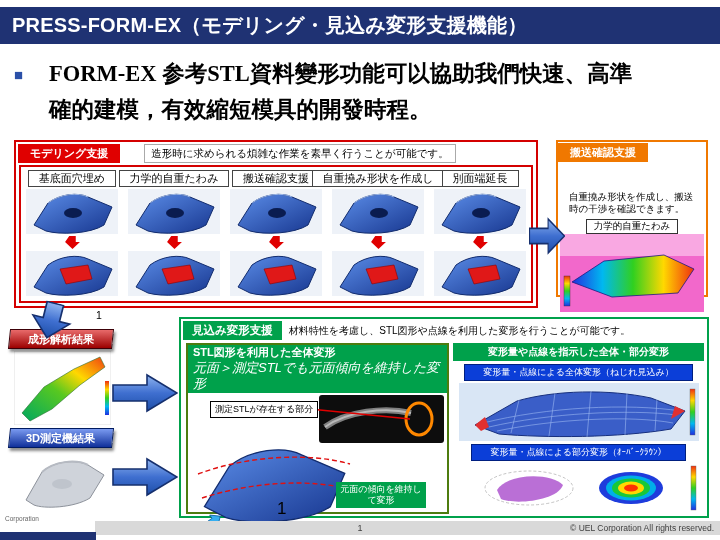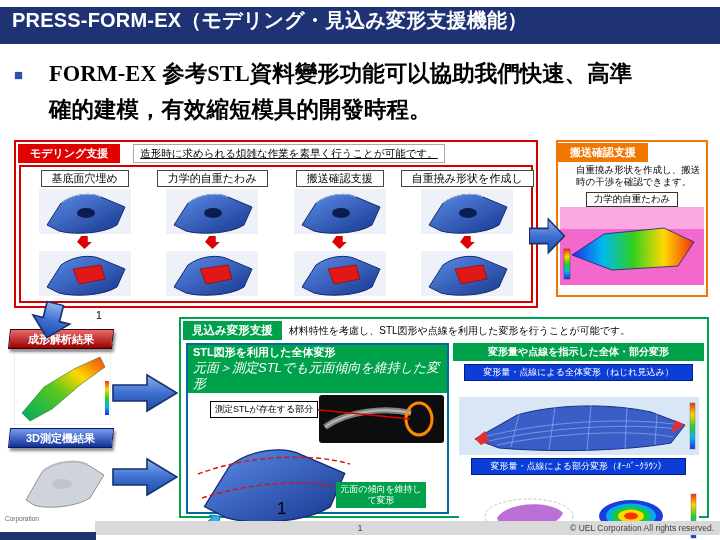--- a/index.html
+++ b/index.html
@@ -1,43 +1,43 @@
 <!DOCTYPE html>
 <html><head>
 <meta charset="utf-8">
 <style>
   * { margin:0; padding:0; box-sizing:border-box; }
   html,body { background:#9a9a9a; }
   body { font-family:"Liberation Sans", sans-serif; }
   .slide { position:relative; width:720px; height:540px; background:#ffffff; overflow:hidden; margin:0 auto; }
 
   
-  .header { position:absolute; left:0; top:7px; width:720px; height:37px; background:#1f3273; display:flex; align-items:flex-start; padding-left:12px; }
+  .header { position:absolute; left:0; top:7px; width:720px; height:37px; background:#1f3273; display:flex; align-items:center; padding-left:12px; }
   .header .title { color:#ffffff; font-weight:bold; font-size:20px; letter-spacing:.2px; white-space:nowrap; }
 
   
   .intro { position:absolute; left:14px; top:56px; width:676px; display:flex; gap:9px; }
   .bullet { color:#2b50a8; font-size:15px; line-height:1; margin-top:11px; }
   .intro-text { font-family:"Liberation Serif", serif; font-size:22.5px; font-weight:700; color:#000; line-height:1.62;margin-left:17px; }
 
   
   .modeling-box { position:absolute; left:14px; top:140px; width:524px; height:168px; border:2px solid #d40000; background:#fff; }
-  .mhead { display:flex; align-items:stretch; gap:13px; padding:2px 2px 0 2px; height:21px; }
+  .mhead { display:flex; align-items:stretch; gap:24px; padding:2px 2px 0 2px; height:21px; }
   .tab-red { background:#e00000; color:#fff; font-weight:bold; font-size:11px; display:flex; align-items:center; padding:0 12px; white-space:nowrap; }
-  .mdesc { font-size:10.5px; display:flex; align-items:center; border:1px solid #aaa; padding:0 6px; color:#000; white-space:nowrap;text-decoration:underline; }
+  .mdesc { font-size:10.5px; display:flex; align-items:center; border:1px solid #aaa; padding:0 6px; color:#000; white-space:nowrap; }
   .minner { margin:2px 3px 3px 3px; border:2px solid #d40000; height:138px; display:flex; }
   .mcol { flex:1; display:flex; flex-direction:column; align-items:center; padding:3px 2px 0 2px; gap:2px; min-width:0; }
   .mlabel { border:1px solid #444; font-size:11px; line-height:1.35; padding:0 10px; white-space:nowrap; background:#fff; }
   .pimg { width:92px; height:45px; display:block; }
   .red-arrow { width:15px; height:13px; display:block; }
 
   
   .transport-box { position:absolute; left:556px; top:140px; width:152px; height:157px; border:2px solid #f07800; background:#fff; }
   .tab-orange { background:#f07800; color:#fff; font-weight:bold; font-size:11px; padding:2px 12px; display:inline-block; white-space:nowrap; }
-  .tdesc { font-size:9.5px; line-height:1.3; padding:2px 5px 0 18px; color:#000; }
+  .tdesc { font-size:9.5px; line-height:1.3; padding:2px 5px 0 11px; color:#000;margin-top:27px; }
   .tlabel { border:1px solid #333; font-size:9.5px; padding:0 7px; margin:3px auto 0 auto; width:fit-content; background:#fff; }
   .tfem { display:block; width:144px; height:78px; margin:0 auto; }
 
   
   .arrow-rt { position:absolute; left:529px; top:216px; width:36px; height:40px; z-index:5; }
   .arrow-dl { position:absolute; left:30px; top:302px; width:42px; height:38px; transform:rotate(14deg); z-index:5; }
   .arrow-r1 { position:absolute; left:112px; top:372px; width:66px; height:42px; z-index:5; }
   .arrow-r2 { position:absolute; left:112px; top:456px; width:66px; height:42px; z-index:5; }
 
   
@@ -47,34 +47,34 @@
   .ribbon-blue { left:9px; top:428px; background:linear-gradient(180deg,#7a9af0,#10309a); border-color:#001a60; }
   .img-forming { position:absolute; left:14px; top:351px; width:97px; height:74px; }
   .img-measure { position:absolute; left:14px; top:450px; width:97px; height:64px; }
 
   
   .anticipation-box { position:absolute; left:179px; top:317px; width:530px; height:201px; border:2px solid #00a14b; background:#fff; }
   .ahead { display:flex; gap:7px; align-items:center; padding:2px 2px 0 2px; height:21px; }
   .tab-green { background:#00a14b; color:#fff; font-weight:bold; font-size:11.5px; padding:2px 9px; white-space:nowrap; }
   .adesc { font-size:10px; color:#000; white-space:nowrap; }
 
-  .stl-panel { position:absolute; left:5px; top:24px; width:263px; height:171px; border:2px solid #0369a1; background:#fff; }
+  .stl-panel { position:absolute; left:5px; top:24px; width:263px; height:171px; border:2px solid #4d7c0f; background:#fff; }
   .stl-head { background:#00a14b; color:#fff; padding:1px 5px; }
   .stl-head .t1 { font-size:11px; font-weight:bold; display:block; line-height:1.25; }
   .stl-head .t2 { font-size:13px; display:block; line-height:1.25;font-style:italic; }
   .stl-body { position:relative; height:137px; overflow:hidden; }
   .callout { position:absolute; left:22px; top:8px; border:1px solid #000; background:#fff; font-size:9px; padding:1px 4px; z-index:3; white-space:nowrap; }
   .leader { position:absolute; left:0; top:0; width:100%; height:100%; z-index:2; }
   .stl-black { position:absolute; right:3px; top:2px; width:125px; height:48px; z-index:1; }
   .stl-part { position:absolute; left:2px; bottom:0; width:168px; height:90px; }
   .stl-note { position:absolute; left:148px; bottom:22px; width:90px; background:#00a14b; color:#fff; font-size:9px; line-height:1.25; text-align:center; padding:2px 3px; z-index:3; }
 
   .vec-panel { position:absolute; left:272px; top:24px; width:251px; height:171px; }
   .vec-head { background:#00a14b; color:#fff; font-size:10px; font-weight:bold; padding:2px 4px; text-align:center; white-space:nowrap; }
-  .vec-label { background:#0b3ed8; border:1px solid #001f80; color:#fff; font-size:9px; padding:1px 18px; width:fit-content; margin:3px auto 16px auto; white-space:nowrap; }
+  .vec-label { background:#0b3ed8; border:1px solid #001f80; color:#fff; font-size:9px; padding:1px 18px; width:fit-content; margin:3px auto 2px auto; white-space:nowrap; }
   .vec-img { display:block; margin:0 auto; }
 
   
   .small-one { position:absolute; left:96px; top:309px; font-size:10.5px; color:#000; }
   .big-one { position:absolute; left:277px; top:499px; font-size:17px; color:#000; }
 
   
   .footer-bar { position:absolute; left:95px; right:0; top:521px; height:14px; background:#d9d9d9; }
   .footer-page { position:absolute; left:0; top:523px; width:720px; text-align:center; font-size:9px; color:#404040; z-index:2; }
   .footer-copy { position:absolute; right:6px; top:523px; font-size:8.5px; color:#404040; z-index:2; }
@@ -200,20 +200,32 @@
             <use href="#imgTopG"></use>
           </svg>
         <svg class="red-arrow" viewBox="0 0 16 14">
             <use href="#downArrow" fill="#e00000"></use>
           </svg>
         <svg class="pimg" viewBox="0 0 92 45">
             <use href="#imgBottomG"></use>
           </svg>
       </div>
 
+      <div class="mcol">
+        <span class="mlabel">別面端延長</span>
+        <svg class="pimg" viewBox="0 0 92 45">
+            <use href="#imgTopG"></use>
+          </svg>
+        <svg class="red-arrow" viewBox="0 0 16 14">
+            <use href="#downArrow" fill="#e00000"></use>
+          </svg>
+        <svg class="pimg" viewBox="0 0 92 45">
+            <use href="#imgBottomG"></use>
+          </svg>
+      </div>
 
     </div>
   </div>
 
   <div class="transport-box">
     <span class="tab-orange">搬送確認支援</span>
     <div class="tdesc">自重撓み形状を作成し、搬送時の干渉を確認できます。</div>
     <div class="tlabel">力学的自重たわみ</div>
     <svg class="tfem" viewBox="0 0 144 78">
       <rect width="144" height="78" fill="#f268cb"></rect>

